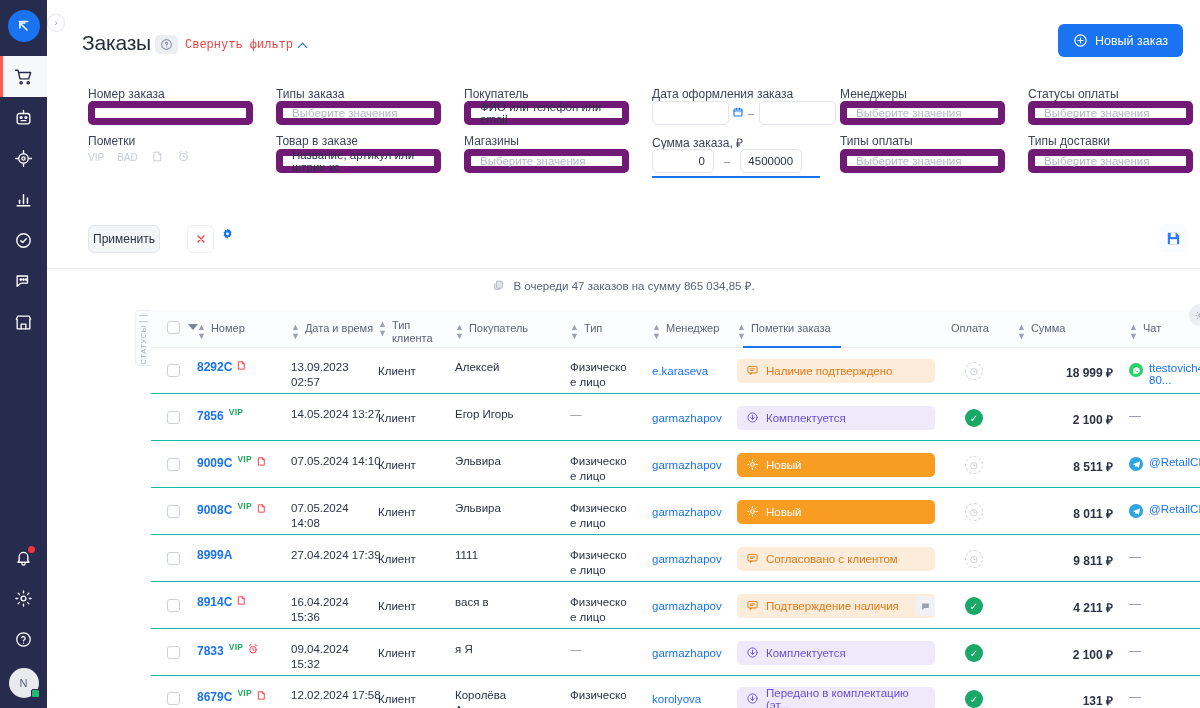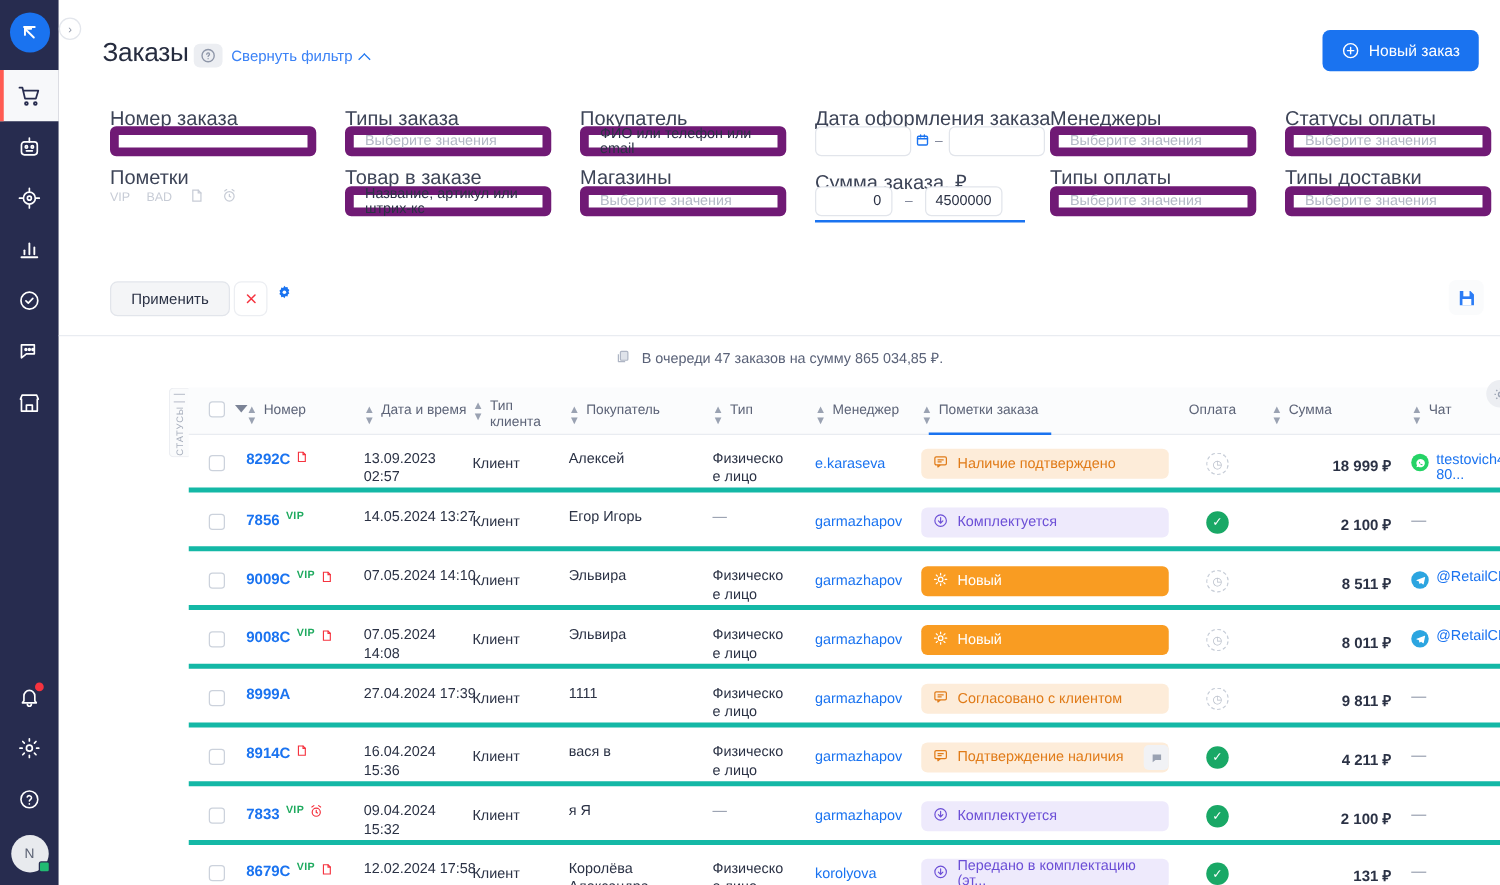--- a/index.html
+++ b/index.html
@@ -50,37 +50,37 @@
   #title {
     position:absolute; left:35px; top:31px;
     font-size:21px; font-weight:normal; color:#262c3f; letter-spacing:-0.2px;
   }
   #help-chip {
     position:absolute; left:108px; top:35px; width:23px; height:19px;
     background:#eceef2; border-radius:5px; display:flex; align-items:center; justify-content:center;
     color:#8e96a8; font-size:11px;
   }
   #collapse-filter {
-    position:absolute; left:138px; top:38px; color:#3b82f6; font-size:12px;
-    display:flex; align-items:center; gap:6px;
+    position:absolute; left:138px; top:38px; color:#ef4444; font-size:12px;
+    display:flex; align-items:center; gap:6px;font-family:Liberation Mono, monospace;
   }
   .caret-up { display:inline-block; width:7px; height:7px; border-left:1.4px solid #1a73f0; border-top:1.4px solid #1a73f0; transform:rotate(45deg); position:relative; top:2px;}
   #btn-import {
     position:absolute; right:140px; top:24px; height:33px; padding:0 16px;
     background:#fbfbfc; border:1px solid #e4e7ed; border-radius:6px;
     font-size:12.5px; color:#2b3245; display:flex; align-items:center;
   }
   #btn-new {
     position:absolute; right:17px; top:24px; height:33px; padding:0 15px;
     background:#1a73f0; border-radius:6px; color:#fff; font-size:12.5px;
     display:flex; align-items:center; gap:7px;
   }
   
   #filters { position:absolute; left:0; top:78px; width:1153px; height:118px; }
-  .fl { position:absolute; font-size:16px; color:#3d4457; }
+  .fl { position:absolute; font-size:12px; color:#3d4457; }
   .fi {
     position:absolute; height:24px; border:7px solid #701a75; border-radius:5px;
     background:#fff; font-size:11.5px; color:#2b3245; padding:0 9px;
     display:flex; align-items:center; font-family:"Liberation Sans", sans-serif;
   }
   .fi.ph { color:#b3b9c6; }
   .col0 { left:41px; } .col1 { left:229px; } .col2 { left:417px; }
   .col3 { left:605px; } .col4 { left:793px; } .col5 { left:981px; }
   .r0-lab { top:9px; } .r0-in { top:23px; }
   .r1-lab { top:56px; } .r1-in { top:71px; }
@@ -90,21 +90,21 @@
   .date-in { width:77px; height:24px; border:1px solid #e2e5eb; border-radius:5px; background:#fff; position:relative; }
   .cal-ico { position:absolute; right:-16px; top:4px; color:#1a73f0; }
   .dash { color:#7b8295; font-size:11px; }
   .sum-wrap { position:absolute; left:605px; top:71px; display:flex; align-items:center; gap:10px; }
   .sum-in { width:62px; height:24px; border:1px solid #e2e5eb; border-radius:5px; background:#fff;
             display:flex; align-items:center; justify-content:flex-end; padding-right:8px; font-size:11.5px; }
   #sum-underline { position:absolute; left:605px; top:176px; width:168px; height:2px; background:#1a73f0; }
   
   #actionbar { position:absolute; left:0; top:196px; width:1153px; height:72px; }
   #btn-apply {
-    position:absolute; left:41px; top:29px; height:28px; padding:0 16px;
+    position:absolute; left:41px; top:29px; height:28px; padding:0 4px;
     background:#f4f5f7; border:1px solid #e2e5eb; border-radius:6px;
     font-size:12px; color:#2b3245; display:flex; align-items:center;
   }
   #btn-clear {
     position:absolute; left:140px; top:29px; width:27px; height:28px;
     background:#fff; border:1px solid #eceef2; border-radius:6px;
     display:flex; align-items:center; justify-content:center; color:#f5333f; font-size:14px;
   }
   #btn-settings { position:absolute; left:173px; top:31px; color:#1a73f0; display:flex; }
   #btn-save {
@@ -139,21 +139,21 @@
     display:flex; align-items:flex-start; gap:5px; line-height:1.18;
   }
   .sort { color:#9aa2b2; font-size:9px; line-height:1.05; display:flex; flex-direction:column; margin-top:1px;}
   #mgr-underline { position:absolute; left:592px; bottom:-1px; width:98px; height:2px; background:#1a73f0; }
   .hdr-check { position:absolute; left:16px; top:11px; width:13px; height:13px; border:1px solid #ccd2dc; border-radius:3px; background:#fff;}
   .hdr-caret { position:absolute; left:37px; top:14px; width:0; height:0; border-left:5px solid transparent; border-right:5px solid transparent; border-top:6px solid #7b8396;}
   #gear-fab {
     position:absolute; right:-11px; top:-6px; width:22px; height:22px; border-radius:50%;
     background:#eceef2; color:#9aa2b2; display:flex; align-items:center; justify-content:center;
   }
-  .row { position:relative; border-bottom:4px solid #14b8a6; }
+  .row { position:relative; border-bottom:1px solid #14b8a6; }
   .cell { position:absolute; font-size:11.5px; color:#2b3245; line-height:1.3; }
   .cb { position:absolute; left:16px; width:13px; height:13px; border:1px solid #ccd2dc; border-radius:3px; background:#fff; }
   .num-link { color:#1a73f0; font-weight:bold; font-size:12px; }
   .vip { color:#1faa5f; font-size:8.5px; font-weight:bold; vertical-align:super; margin-left:5px; letter-spacing:.3px;}
   .lnk { color:#1a73f0; font-size:11.5px; }
   .dash-cell { color:#8b93a5; }
   .status-pill {
     position:absolute; left:586px; height:24px; width:198px; border-radius:5px;
     display:flex; align-items:center; gap:7px; padding:0 9px; font-size:11.5px;
   }

